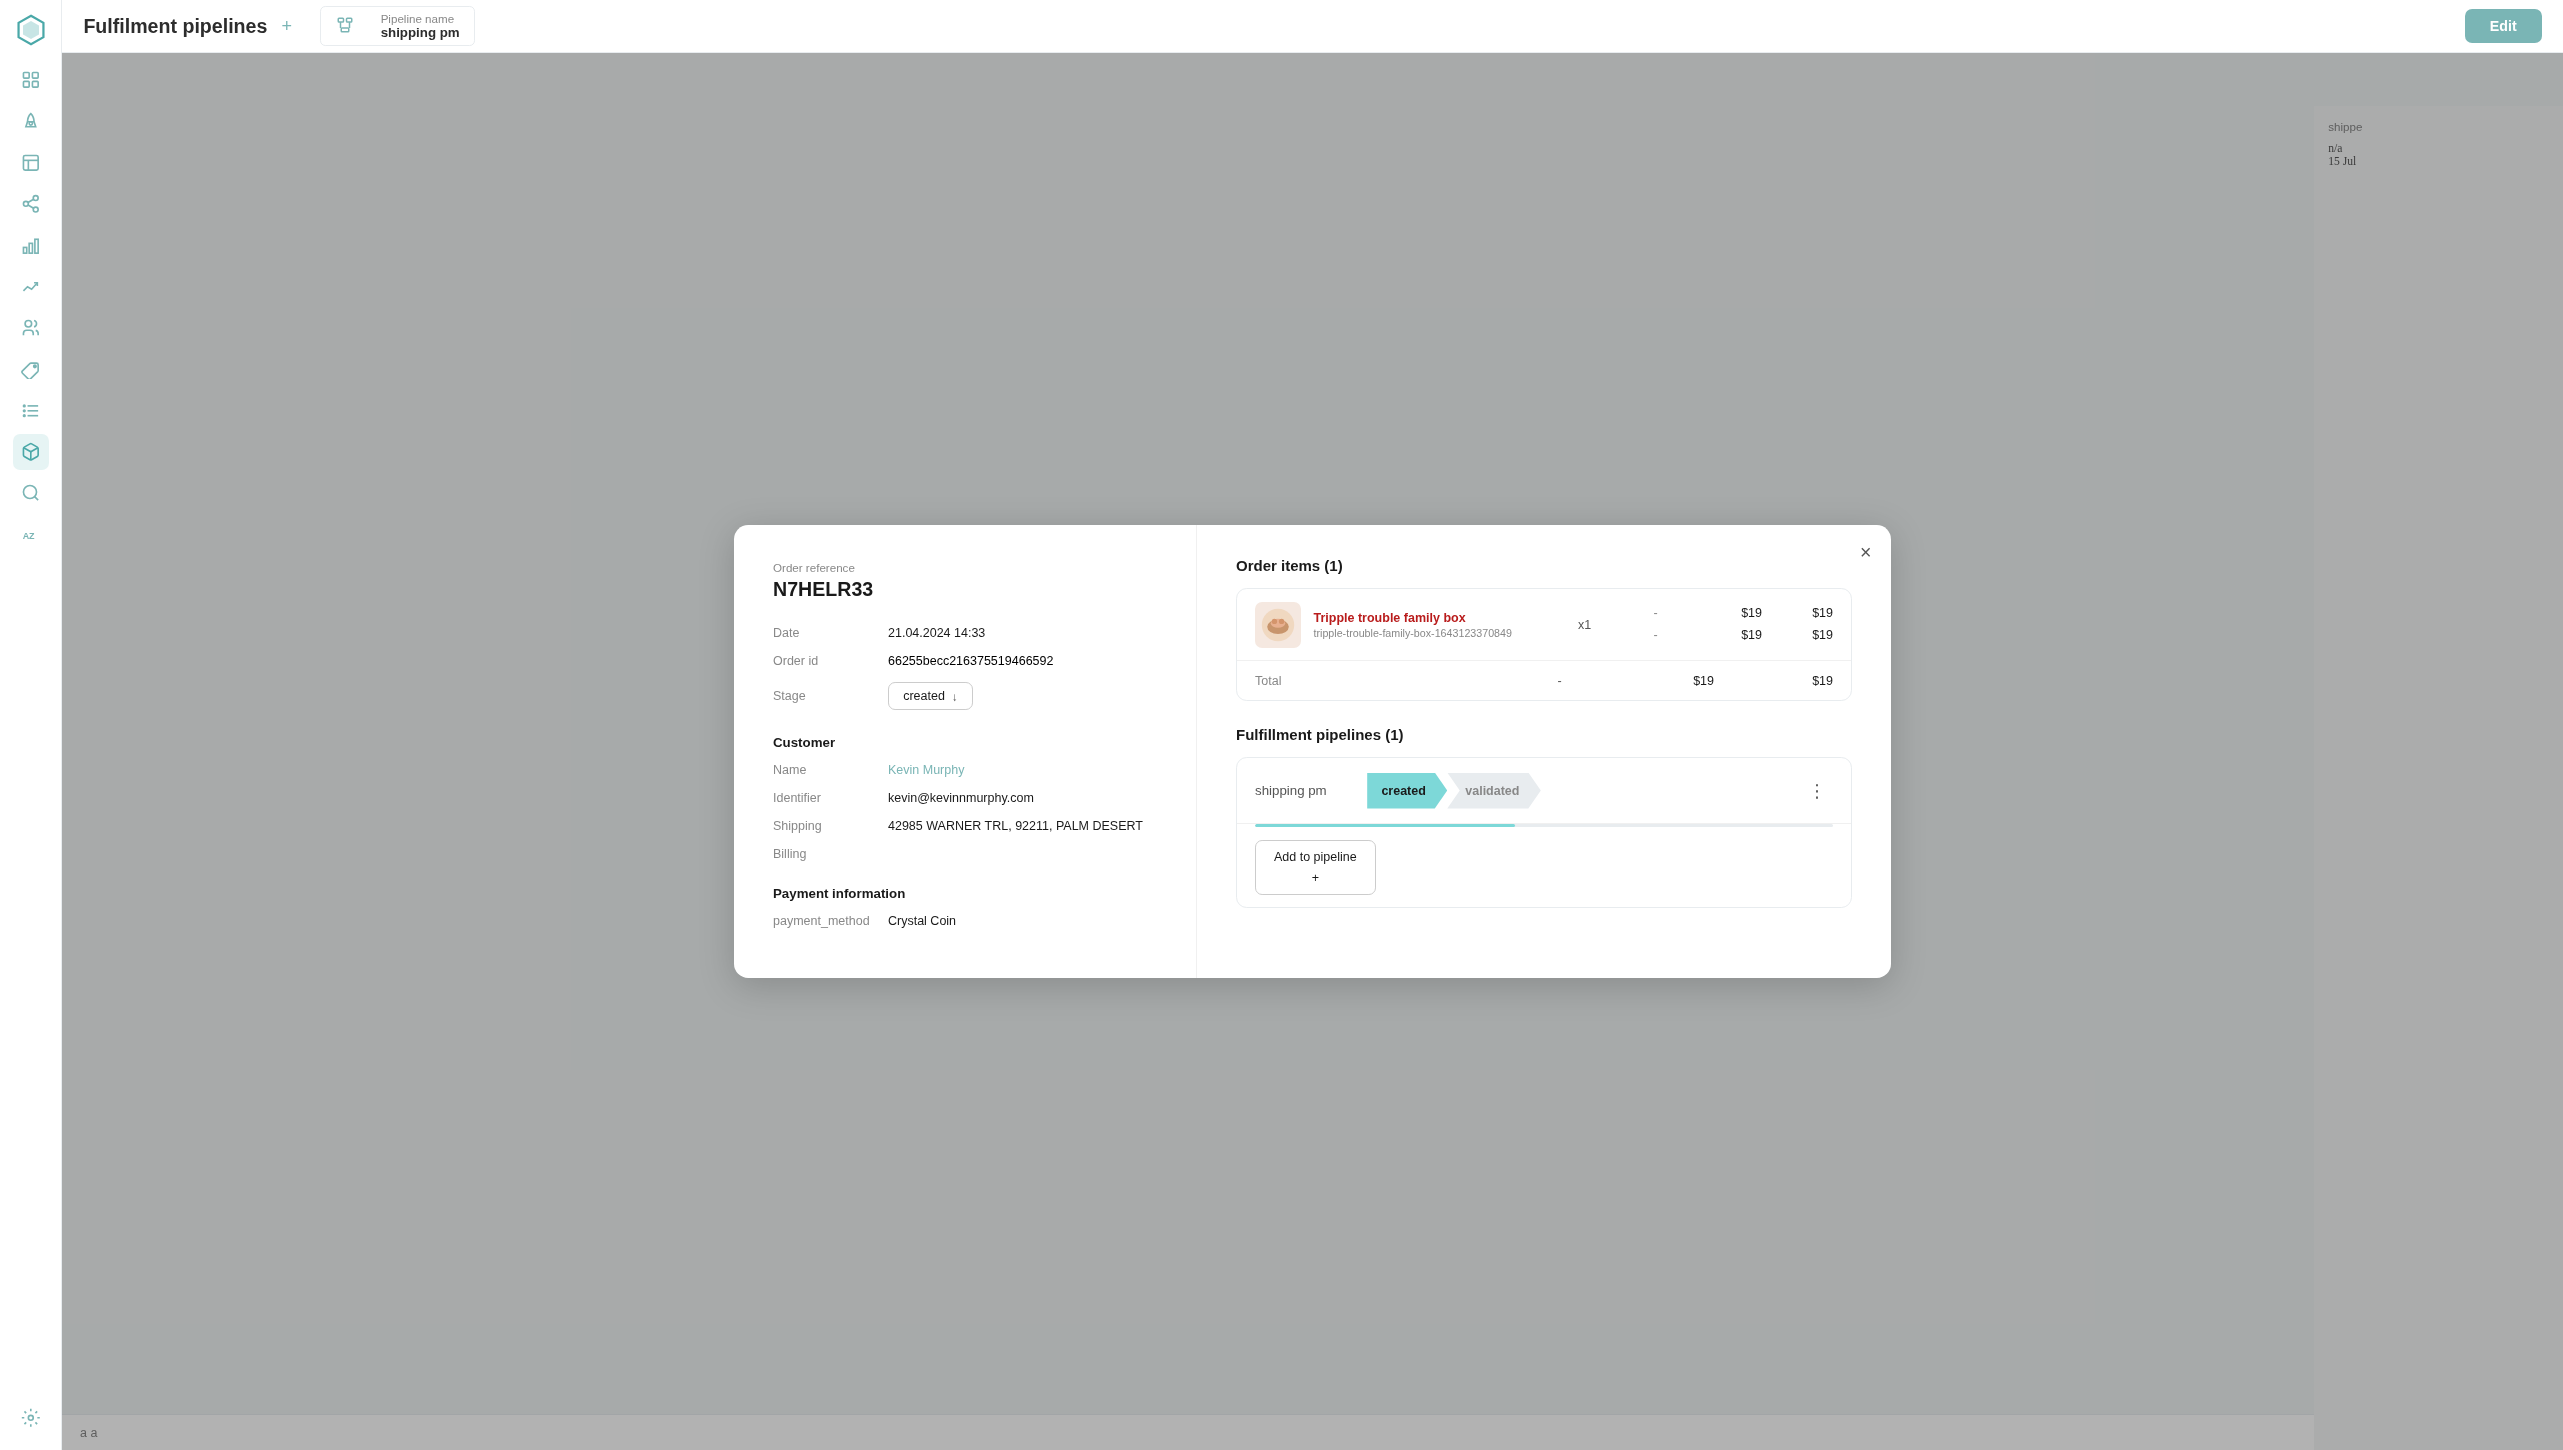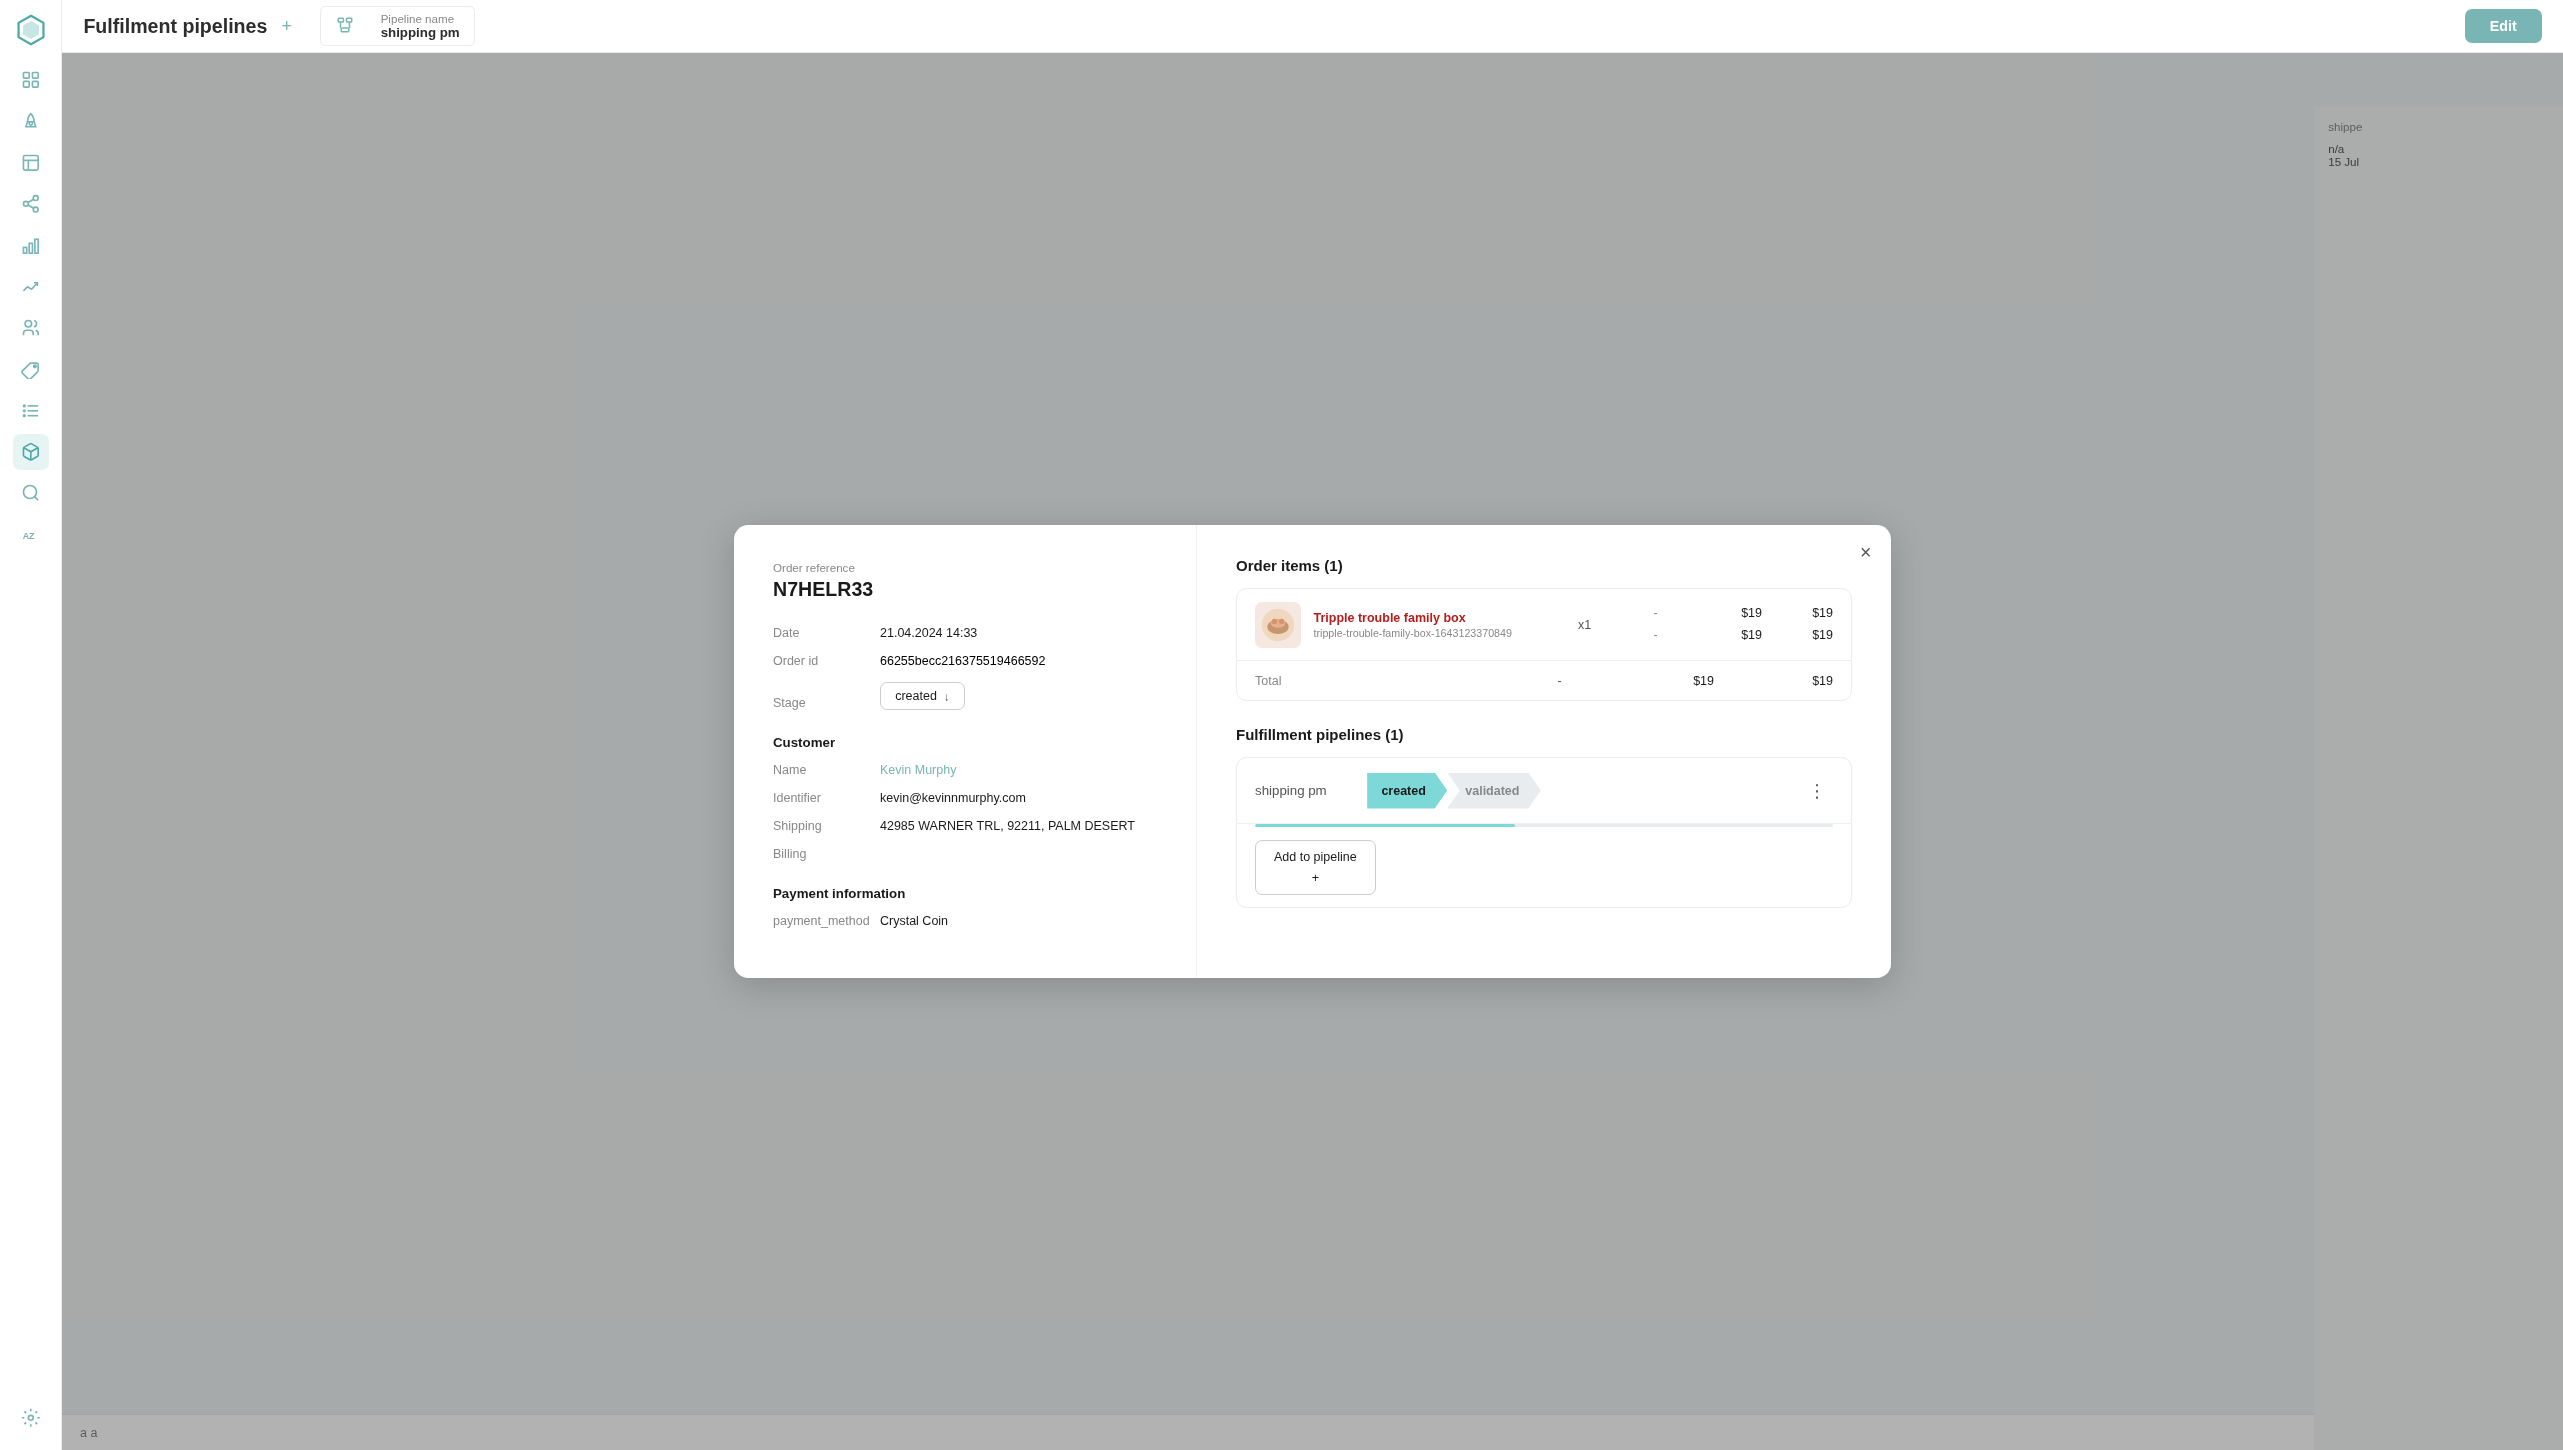--- a/index.html
+++ b/index.html
@@ -159,23 +159,23 @@
     }
     .order-ref-value {
       font-size: 19.6px;
       font-weight: 700;
       color: #1a1a1a;
       margin-bottom: 25px;
     }
 
     .info-row {
       display: flex;
-      align-items: flex-end;
+      align-items: center;
       margin-bottom: 14.2px;
-      gap: 0;
+      gap: 8px;
     }
     .info-label {
       font-size: 12.5px;
       color: #888;
       width: 107px;
       flex-shrink: 0;
     }
     .info-value {
       font-size: 12.5px;
       color: #1a1a1a;
@@ -400,20 +400,21 @@
       padding: 14.2px;
     }
     .bg-shipped-title {
       font-size: 11.6px;
       color: #888;
       margin-bottom: 9px;
     }
     .bg-shipped-val {
       font-size: 11.6px;
       color: #555;
+      font-family: Liberation Serif, serif;
     }
   </style>
 </head>
 <body>
 
 <div class="sidebar">
   <div class="sidebar-logo">
     <svg viewBox="0 0 36 36" width="32" height="32">
       <polygon points="18,2 32,10 32,26 18,34 4,26 4,10" fill="none" stroke="#4aa8a8" stroke-width="2.5"></polygon>
       <polygon points="18,8 27,13 27,23 18,28 9,23 9,13" fill="#4aa8a8" opacity="0.3"></polygon>

